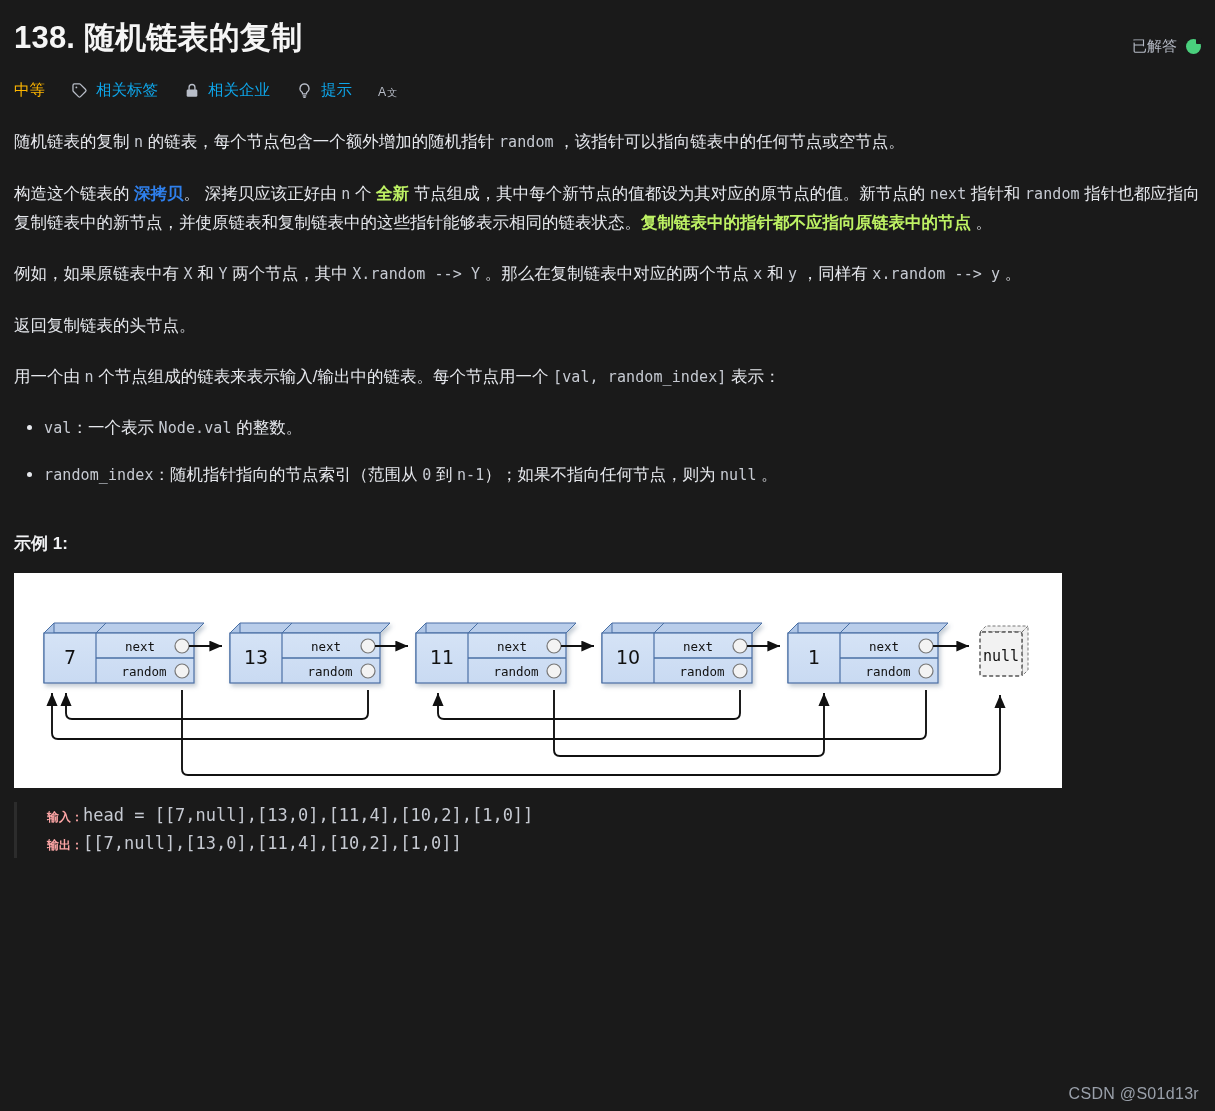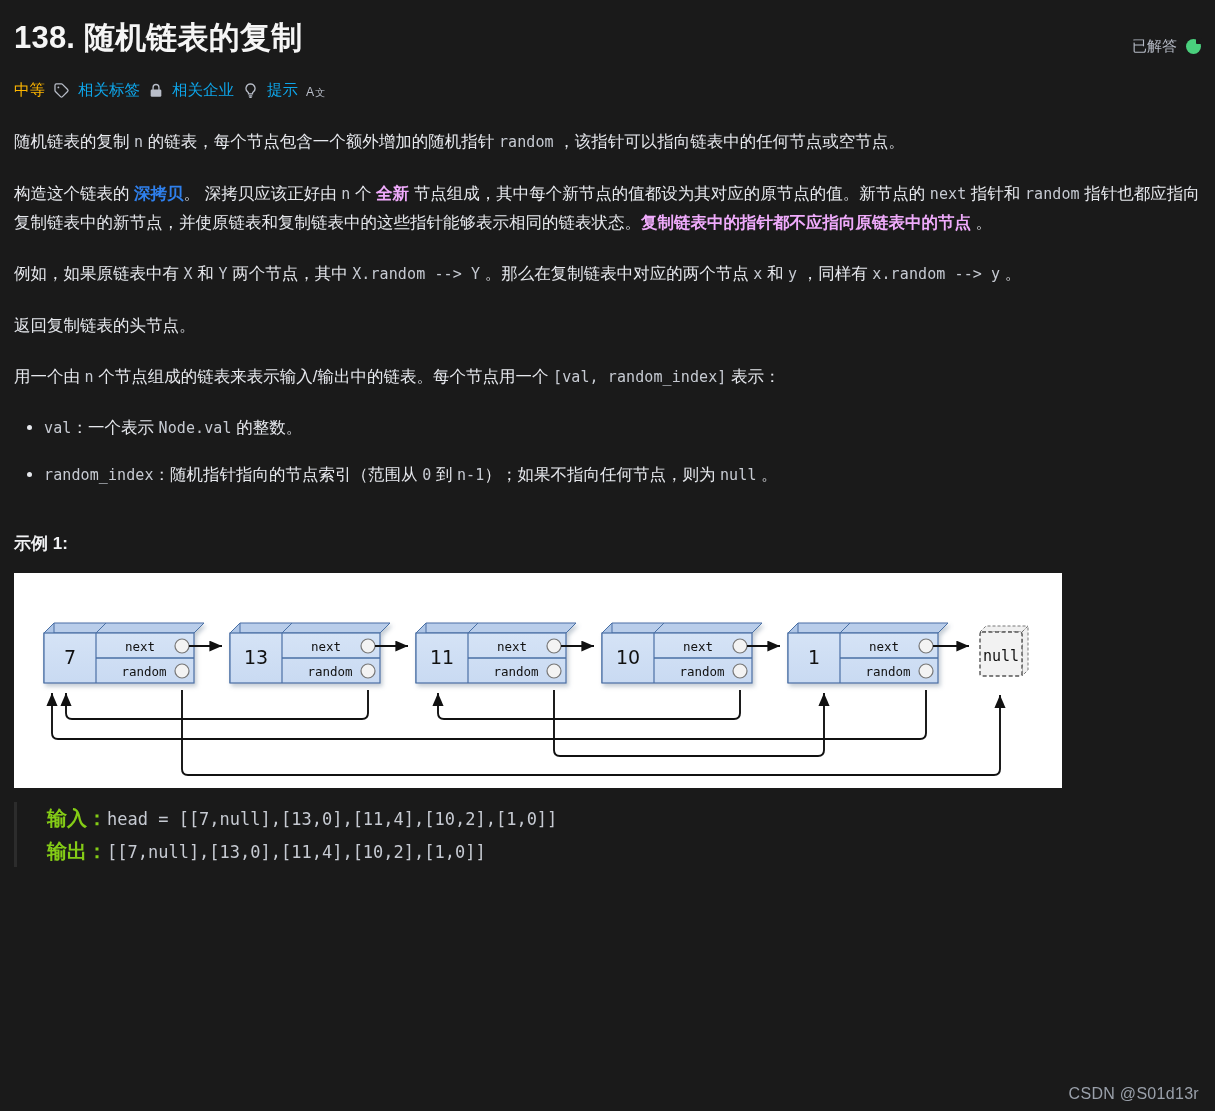--- a/index.html
+++ b/index.html
@@ -15,41 +15,41 @@
   .page { position:relative; width:1215px; height:1111px; padding:0 14px; }
 
   
   .title-row { display:flex; align-items:flex-start; justify-content:space-between; padding-top:18px; }
   .title { font-size:31px; font-weight:700; letter-spacing:.2px; color:#f5f5f5; line-height:1.3; margin:0; }
   .solved { display:flex; align-items:center; gap:9px; font-size:15px; color:#b3b8c3; padding-top:19px; }
   .solved-dot { width:15px; height:15px; border-radius:50%; background:#4ad07d; position:relative; }
   .solved-dot::after{ content:""; position:absolute; right:-1px; top:-1px; width:6px; height:6px; background:#1a1a1a; border-radius:1px; }
 
   
-  .meta-row { display:flex; align-items:center; gap:8px; margin-top:22px; font-size:15.5px; }
+  .meta-row { display:flex; align-items:center; gap:26px; margin-top:22px; font-size:15.5px; }
   .meta-item { display:flex; align-items:center; gap:8px; color:#0ea5e9; cursor:pointer; }
   .meta-item.difficulty { color:#ffb700; font-weight:400; }
   .meta-item svg { display:block; }
 
   
   .content { margin-top:26px; font-size:16.5px; line-height:1.78; color:#e6e8ed; }
   .content p { margin:0 0 22px 0; }
   code, .code { font-family:"DejaVu Sans Mono","Liberation Mono",monospace; font-size:15px; color:#c6cad2; letter-spacing:.1px; }
   .lnk { color:#2f80ed; font-weight:700; text-decoration:none; }
-  b, strong { font-weight:700; color:#f0abfc; }
+  b, strong { font-weight:700; color:#bef264; }
   ul.bullets { margin:0 0 22px 0; padding-left:30px; }
   ul.bullets li { margin-bottom:18px; line-height:1.7; }
   ul.bullets li::marker { color:#e6e8ed; }
 
   
   .example-title { font-size:17px; font-weight:700; color:#f2f3f5; margin:44px 0 18px 0; }
   .figure { background:#ffffff; width:1048px; height:215px; position:relative; }
   .io-block { margin-top:14px; padding-left:30px; border-left:3px solid #2c2c2c; }
   .io-line { font-family:"DejaVu Sans Mono","Liberation Mono",monospace; font-size:17px; line-height:1.62; color:#c6cad2; }
-  .io-line .lbl { font-family:"Liberation Sans",sans-serif; font-weight:700; color:#84cc16; font-size:20px; }
+  .io-line .lbl { font-family:"Liberation Sans",sans-serif; font-weight:700; color:#fca5a5; font-size:12px; }
 
   .watermark { position:absolute; right:16px; bottom:8px; font-size:16px; color:#9aa0aa; letter-spacing:.3px; }
 </style>
 </head>
 <body>
 
 <div class="page">
 
   <div class="title-row">
     <h1 class="title">138. 随机链表的复制</h1>

